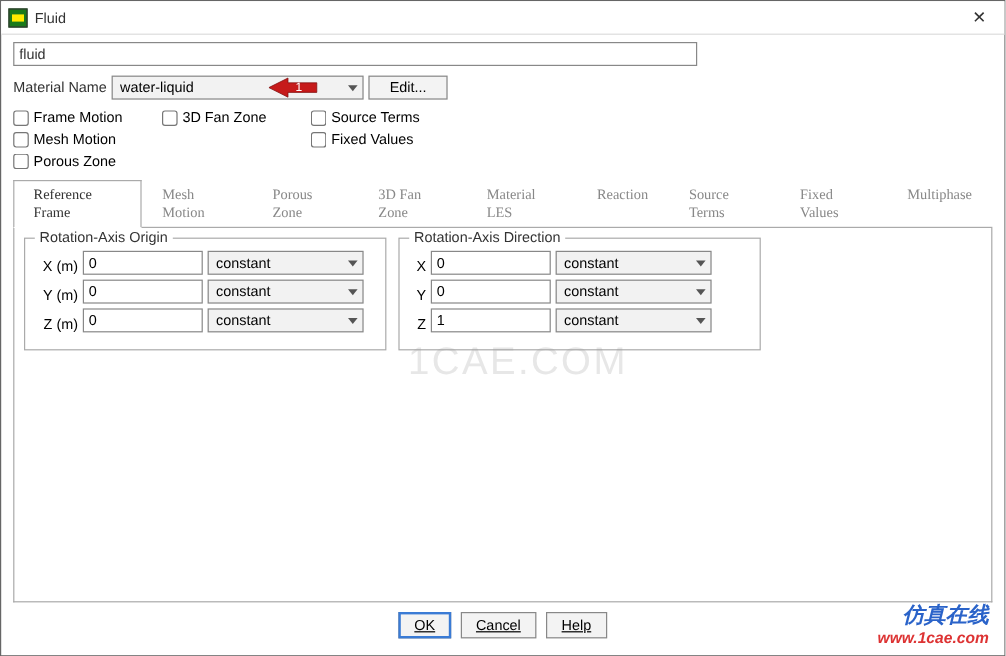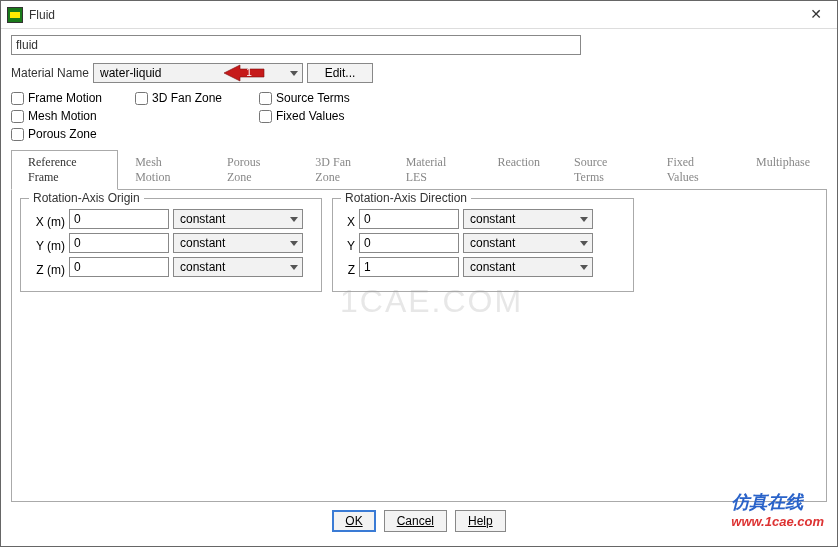--- a/index.html
+++ b/index.html
@@ -189,21 +189,22 @@
     font-size: 32px;
     color: rgba(160,160,160,0.25);
     font-weight: normal;
     font-family: Arial, sans-serif;
     left: 340px; top: 283px;
     pointer-events: none;
     letter-spacing: 2px;
   }
   .brand {
     position: absolute;
-    right: 14px; bottom: 18px;
+    right: 14px; bottom: 8px;
+    text-align: right;
     pointer-events: none;
     font-family: "Microsoft YaHei", Arial, sans-serif;
   }
   .brand .cn { color: #2a63c9; font-size: 18px; font-weight: 600; font-style: italic; }
   .brand .url { color: #d33; font-size: 13px; font-style: italic; font-weight: 600; }
 </style>
 </head>
 <body>
 
 <div class="window">

